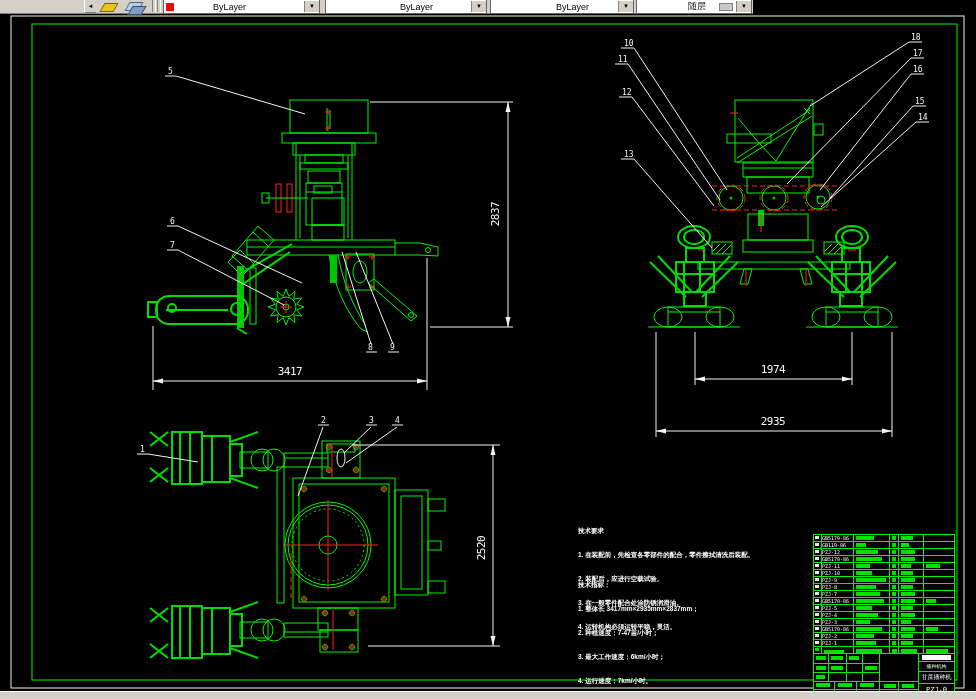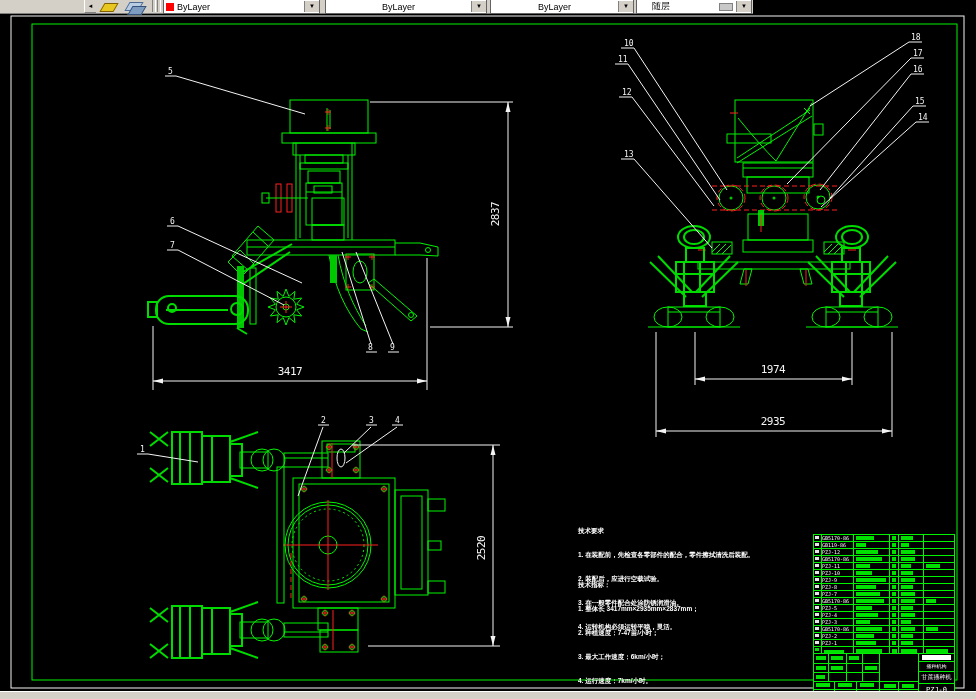--- a/index.html
+++ b/index.html
@@ -8,21 +8,21 @@
   
   .toolbar{position:absolute;left:0;top:0;width:753px;height:13px;background:#d4d0c8;
            border-bottom:1px solid #808080;display:flex;align-items:flex-end;}
   .tb-frag{position:absolute;left:84px;top:0;width:11px;height:12px;background:#d4d0c8;
            border-left:1px solid #fff;border-bottom:1px solid #808080;font-size:7px;color:#000;text-align:center;line-height:12px;}
   .tb-btn{position:absolute;top:0;width:23px;height:12px;background:#d4d0c8;}
   .diamond{position:absolute;width:12px;height:7px;transform:skewX(-30deg);}
   .sep{position:absolute;top:0;width:2px;height:12px;border-left:1px solid #808080;border-right:1px solid #fff;}
   .dd{position:absolute;top:0;height:13px;background:#fff;border:1px solid #636363;border-top:none;
       display:flex;align-items:center;font-size:9px;color:#000;}
-  .dd .txt{flex:1;white-space:nowrap;overflow:hidden;}
+  .dd .txt{flex:1;white-space:nowrap;overflow:hidden;margin-left:36px;}
   .dd .arrow{width:14px;height:11px;background:#d4d0c8;border-left:1px solid #808080;
              font-size:6px;color:#000;text-align:center;line-height:11px;flex:none;}
   .swatch{width:8px;height:8px;margin:0 3px 0 2px;flex:none;}
   .lwicon{width:12px;height:6px;border:1px solid #808080;background:#c8c8c8;margin:0 3px;flex:none;}
   
   #cad{position:absolute;left:0;top:14px;}
   .g{stroke:#00f400;fill:none;stroke-width:1;}
   .gb{stroke:#00dc00;fill:none;stroke-width:2;}
   .gf{fill:#00c800;stroke:none;}
   .w{stroke:#f4f4f4;fill:none;stroke-width:1;}

